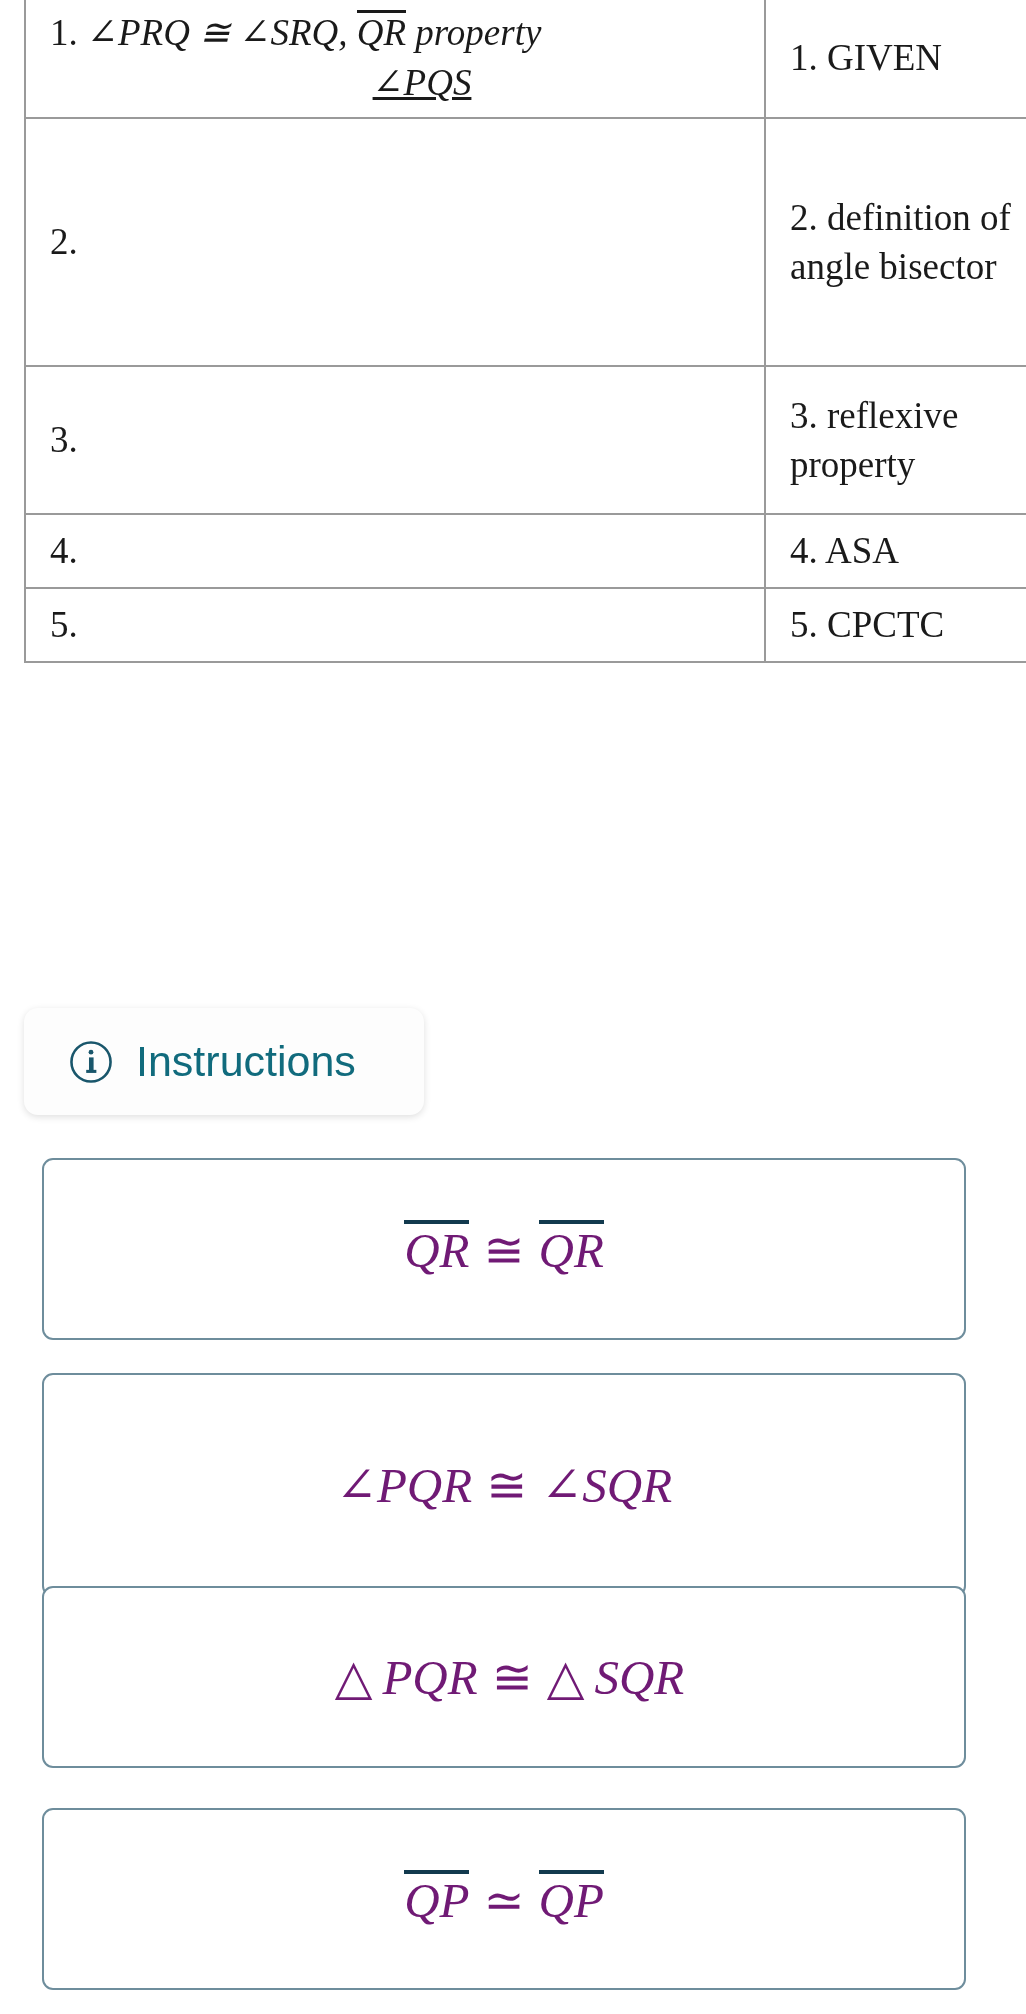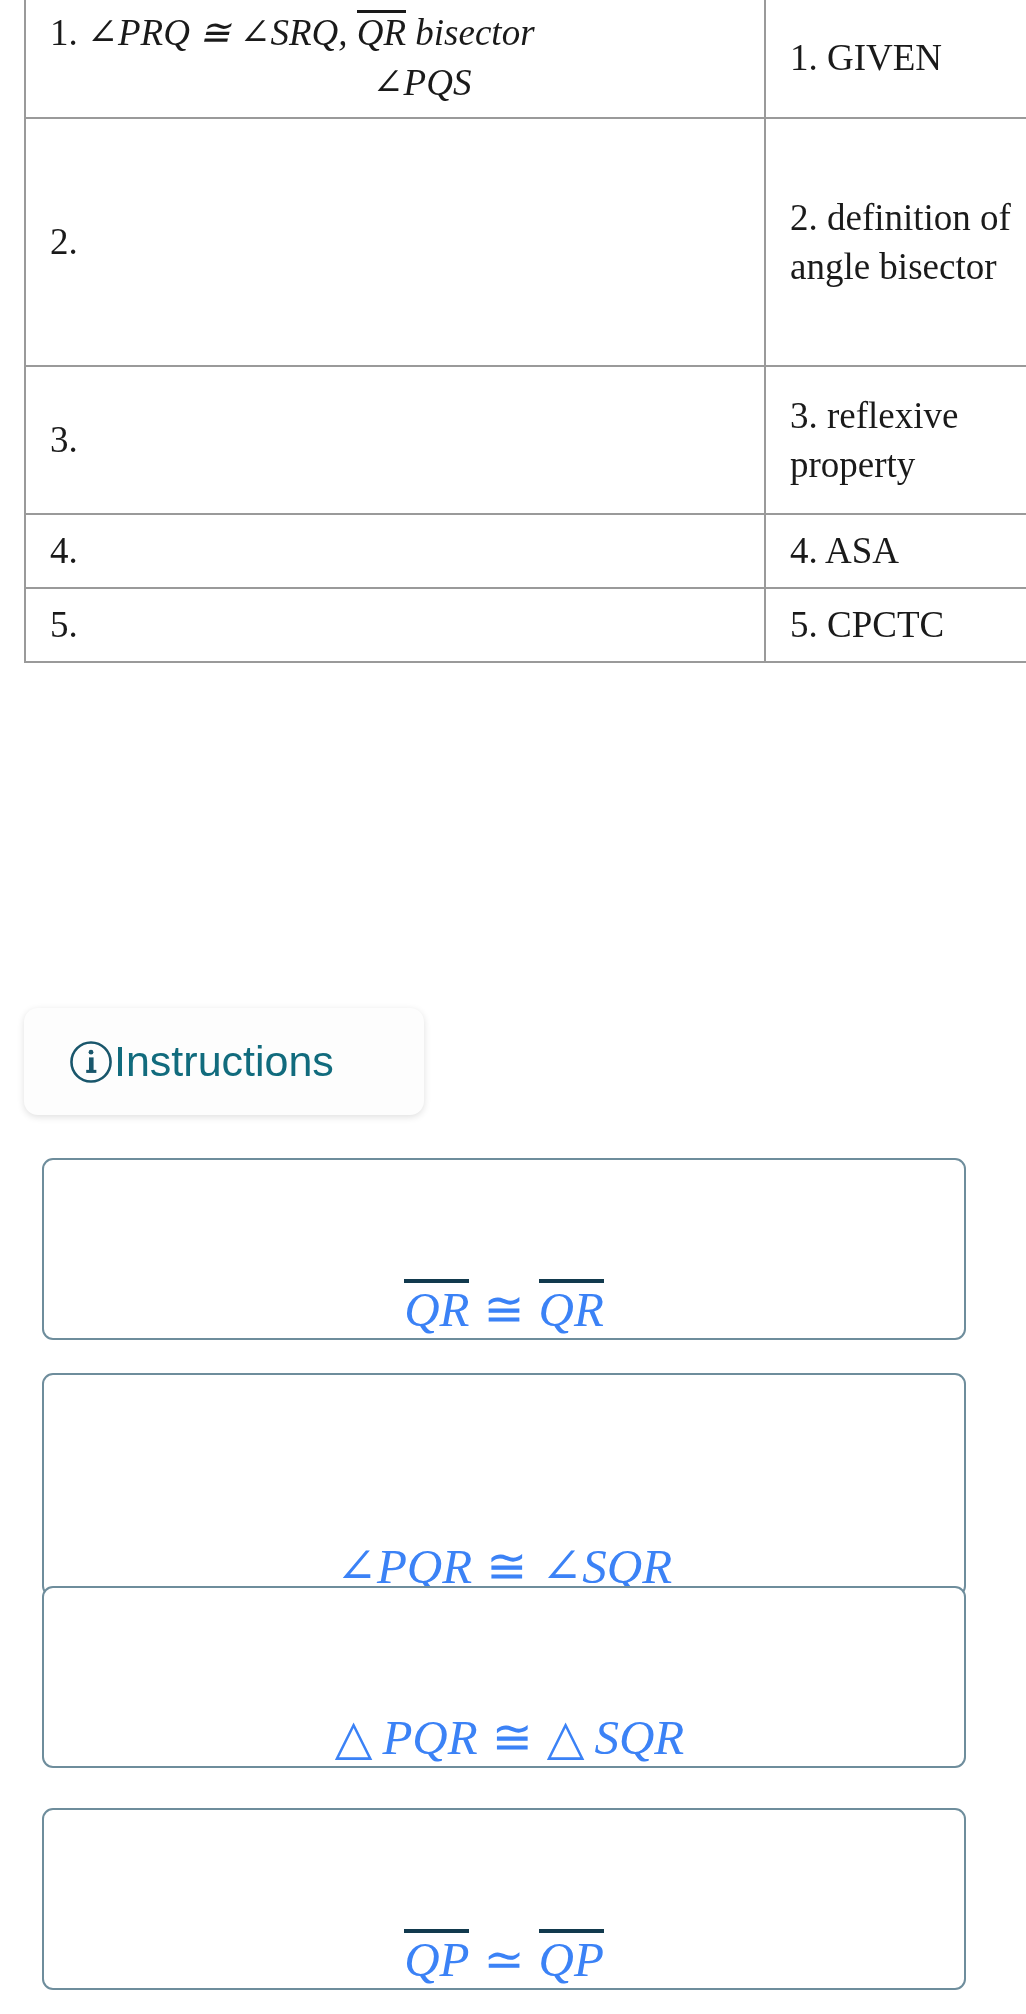--- a/index.html
+++ b/index.html
@@ -35,21 +35,21 @@
     font-family: "Liberation Serif", "DejaVu Serif", serif;
     font-size: 37px;
     color: #1a1a1a;
     line-height: 1.34;
     padding: 10px 16px 10px 24px;
   }
   td.col-statement { width: 698px; }
   td.col-reason    { width: 283px; padding-left: 22px; padding-right: 10px; }
 
   .stmt-line-1 { display: block; }
-  .stmt-line-2 { display: block; padding-left: 46px; }
+  .stmt-line-2 { display: block; padding-left: 46px; text-decoration: underline; }
 
   .italic { font-style: italic; text-align: center; }
   .ovl {
     font-style: italic;
     border-top: 3px solid #1a1a1a;
     padding-top: 1px;
     display: inline-block;
     line-height: 1.0;
   }
 
@@ -69,20 +69,21 @@
     width: 400px;
     height: 107px;
     box-sizing: border-box;
     background: #fdfdfd;
     border: none;
     border-radius: 14px;
     box-shadow: 0 2px 7px rgba(0,0,0,0.13);
     display: flex;
     align-items: center;
     padding-left: 44px;
+    gap: 22px;
     cursor: pointer;
   }
   .info-icon {
     width: 46px;
     height: 46px;
     flex: 0 0 auto;
     display: block;
   }
   .instructions-label {
     font-family: "Liberation Sans", "DejaVu Sans", sans-serif;
@@ -95,27 +96,27 @@
   
   .choice {
     position: absolute;
     left: 42px;
     width: 924px;
     box-sizing: border-box;
     background: #ffffff;
     border: 2px solid #6e8d9c;
     border-radius: 11px;
     display: flex;
-    align-items: flex-end;
+    align-items: center;
     justify-content: center;
     cursor: pointer;
     font-family: "Liberation Serif", "DejaVu Serif", serif;
     font-style: italic;
     font-size: 49px;
-    color: #3b82f6;
+    color: #701a75;
   }
   .choice-1 { top: 1158px; height: 182px; }
   .choice-2 { top: 1373px; height: 224px; }
   .choice-3 { top: 1586px; height: 182px; padding-left: 11px; }
   .choice-4 { top: 1808px; height: 182px; }
 
   .choice .ovl-c {
     font-style: italic;
     border-top: 4px solid #123a4e;
     padding-top: 2px;
@@ -133,21 +134,21 @@
 </style>
 </head>
 <body>
 
 <div class="proof-table-wrap">
   <table class="proof-table">
     <tbody>
       <tr class="row-h1">
         <td class="col-statement">
           <span class="stmt-line-1"><span>1.</span>
-            <span class="italic">∠PRQ ≅ ∠SRQ, </span><span class="ovl">QR</span><span class="italic"> bisector</span></span>
+            <span class="italic">∠PRQ ≅ ∠SRQ, </span><span class="ovl">QR</span><span class="italic"> property</span></span>
           <span class="stmt-line-2 italic">∠PQS</span>
         </td>
         <td class="col-reason">
           <span class="reason-text">1. GIVEN</span>
         </td>
       </tr>
 
       <tr class="row-h2">
         <td class="col-statement">
           <span class="stmt-line-1">2.</span>

